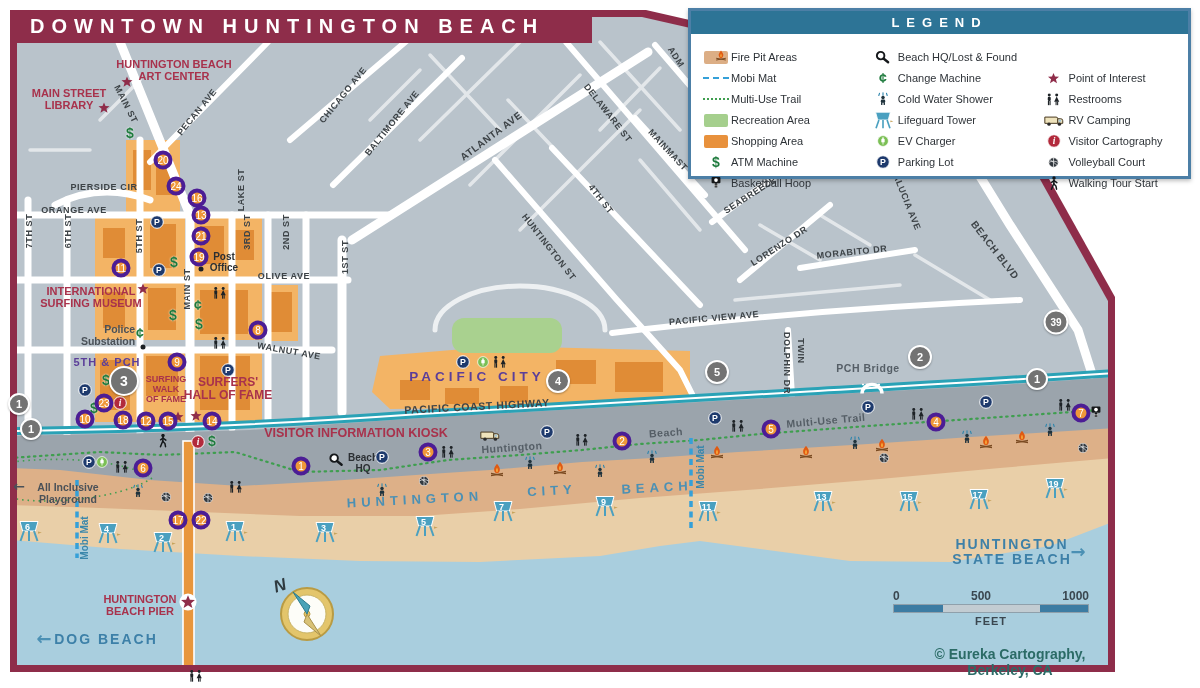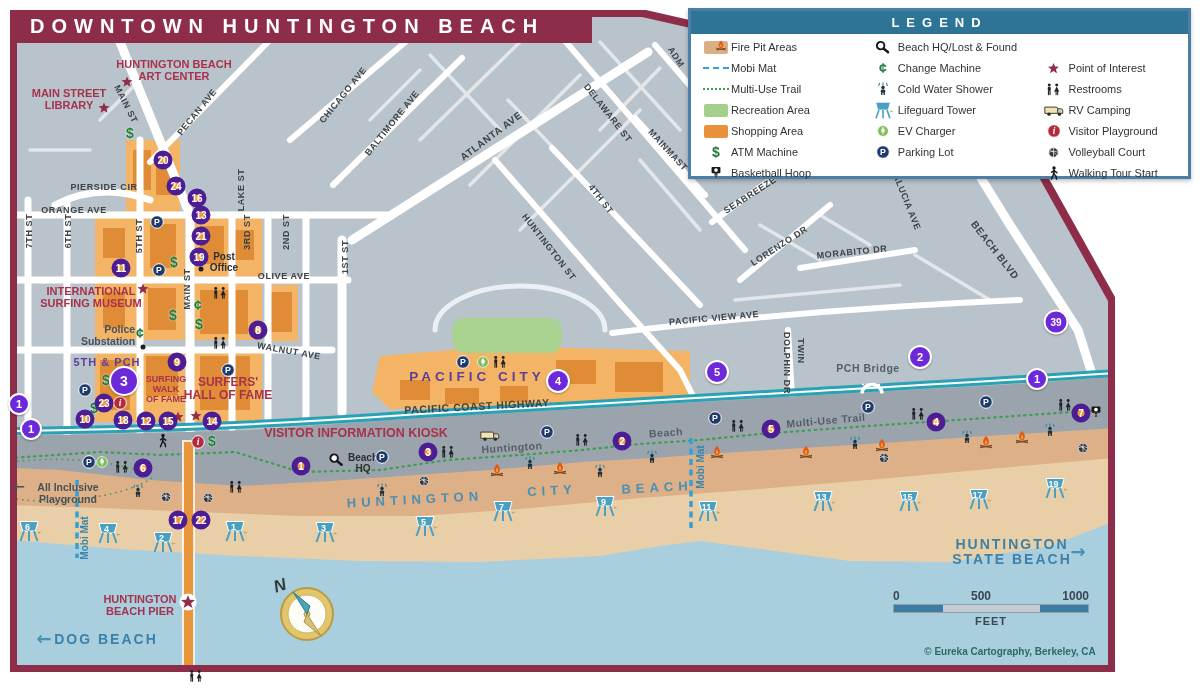--- a/index.html
+++ b/index.html
@@ -17,42 +17,42 @@
   #overlay>*{position:absolute;transform:translate(-50%,-50%);}
   
   #banner{position:absolute;left:10px;top:10px;width:582px;height:33px;background:#8e2d4a;
     color:#fff;display:flex;align-items:center;padding-left:20px;box-sizing:border-box;
     font-size:20px;font-weight:bold;letter-spacing:7px;z-index:30;}
   
   #legend{position:absolute;left:688px;top:8px;width:503px;height:171px;background:#fff;
     border:3px solid #4c7fa6;box-sizing:border-box;z-index:40;box-shadow:0 2px 4px rgba(0,0,0,.25);}
   #legend-header{background:#2d7496;color:#fff;text-align:center;font-weight:bold;
     font-size:13px;letter-spacing:7px;padding:4px 0;}
-  #legend-body{display:flex;padding:3px 6px 0 10px;gap:4px;}
+  #legend-body{display:flex;padding:13px 6px 0 10px;gap:4px;}
   .leg-col{display:flex;flex-direction:column;gap:1px;}
   .leg-col1{width:168px;} .leg-col2{width:172px;} .leg-col3{width:148px;justify-content:flex-end;}
   .leg-item{display:flex;align-items:center;height:20px;}
   .leg-ic{width:30px;display:flex;justify-content:center;align-items:center;flex:none;}
   .leg-label{font-size:11px;color:#2e3338;}
   
   .sw{width:24px;height:13px;border-radius:2px;position:relative;}
   .sw-fire{background:#dcae85;} .sw-rec{background:#a5cf8d;} .sw-shop{background:#e8913c;}
   .ln{width:26px;height:0;}
   .ln-mobi{border-top:2.5px dashed #35a0d8;}
   .ln-trail{border-top:2.5px dotted #3f9e4f;}
   .sw-fire svg{position:absolute;right:1px;top:-2px;}
   
   .glyph{color:#1d7a3c;font-weight:bold;font-size:14px;line-height:1;
     text-shadow:0 0 2px #fff;}
   .dot{width:5px;height:5px;border-radius:50%;background:#1c2024;}
   
-  .omark{width:19px;height:19px;border-radius:50%;background:#ef9739;border:6px solid #4c1d95;
-    color:#fff;font-size:10px;font-weight:bold;display:flex;align-items:center;
+  .omark{width:19px;height:19px;border-radius:50%;background:#ef9739;border:4px solid #4c1d95;
+    color:#fff;font-size:10px;font-weight:normal;display:flex;align-items:center;
     justify-content:center;box-sizing:border-box;z-index:6;}
-  .gbadge{border-radius:50%;background:#6d28d9;border:2.5px solid #fff;color:#fff;
+  .gbadge{border-radius:50%;background:#737373;border:2.5px solid #fff;color:#fff;
     font-weight:bold;display:flex;align-items:center;justify-content:center;
     box-sizing:border-box;box-shadow:0 1px 2px rgba(0,0,0,.3);z-index:7;}
   .tower{width:26px;height:24px;color:#4aa0c0;z-index:5;}
   .tower svg{width:26px;height:22px;display:block;}
   .tower span{position:absolute;left:0;top:2px;width:23px;text-align:center;color:#fff;
     font-size:9px;font-weight:bold;}
   
   .slabel{white-space:pre;font-weight:bold;font-size:9px;color:#3d4347;
     letter-spacing:0.6px;z-index:4;}
   .place{white-space:pre;text-align:center;line-height:1.1;z-index:5;font-weight:bold;}
@@ -80,21 +80,21 @@
   #compass .nlet{position:absolute;left:2px;top:-2px;color:#2f3a3f;font-weight:bold;
     font-size:17px;font-style:italic;transform:rotate(-18deg);}
   
   #scalebar{position:absolute;left:893px;top:589px;width:196px;z-index:8;color:#3a4750;}
   #scale-labels{display:flex;justify-content:space-between;font-size:12px;font-weight:600;}
   #scale-strip{display:flex;height:7px;margin-top:1px;border:0.5px solid #8fa0ab;}
   #scale-strip div{flex:1;}
   .seg-b{background:#3c7ca3;} .seg-g{background:#c2ccd2;}
   #scale-unit{text-align:center;font-size:11px;font-weight:600;margin-top:2px;letter-spacing:1px;}
   #copyright{position:absolute;left:905px;top:646px;width:210px;text-align:center;
-    font-size:10px;color:#2b6b66;font-weight:600;z-index:8;}
+    font-size:14px;color:#2b6b66;font-weight:600;z-index:8;}
 </style>
 </head>
 <body>
 
 <svg width="0" height="0" style="position:absolute">
 <defs>
   <symbol id="sym-p" viewBox="0 0 20 20">
     <circle cx="10" cy="10" r="9" fill="#1e3a6d" stroke="#fff" stroke-width="1.4"></circle>
     <text x="10" y="14.4" font-size="12.5" font-weight="bold" fill="#fff" text-anchor="middle" font-family="Liberation Sans,sans-serif">P</text>
   </symbol>
@@ -460,21 +460,21 @@
             </svg>
           </div>
           <span class="leg-label">RV Camping</span>
         </div>
         <div class="leg-item">
           <div class="leg-ic">
             <svg class="mi mi-info" viewBox="0 0 20 20">
               <use href="#sym-info"></use>
             </svg>
           </div>
-          <span class="leg-label">Visitor Playground</span>
+          <span class="leg-label">Visitor Cartography</span>
         </div>
         <div class="leg-item">
           <div class="leg-ic">
             <svg class="mi mi-vb" viewBox="0 0 20 20">
               <use href="#sym-vb"></use>
             </svg>
           </div>
           <span class="leg-label">Volleyball Court</span>
         </div>
         <div class="leg-item">

